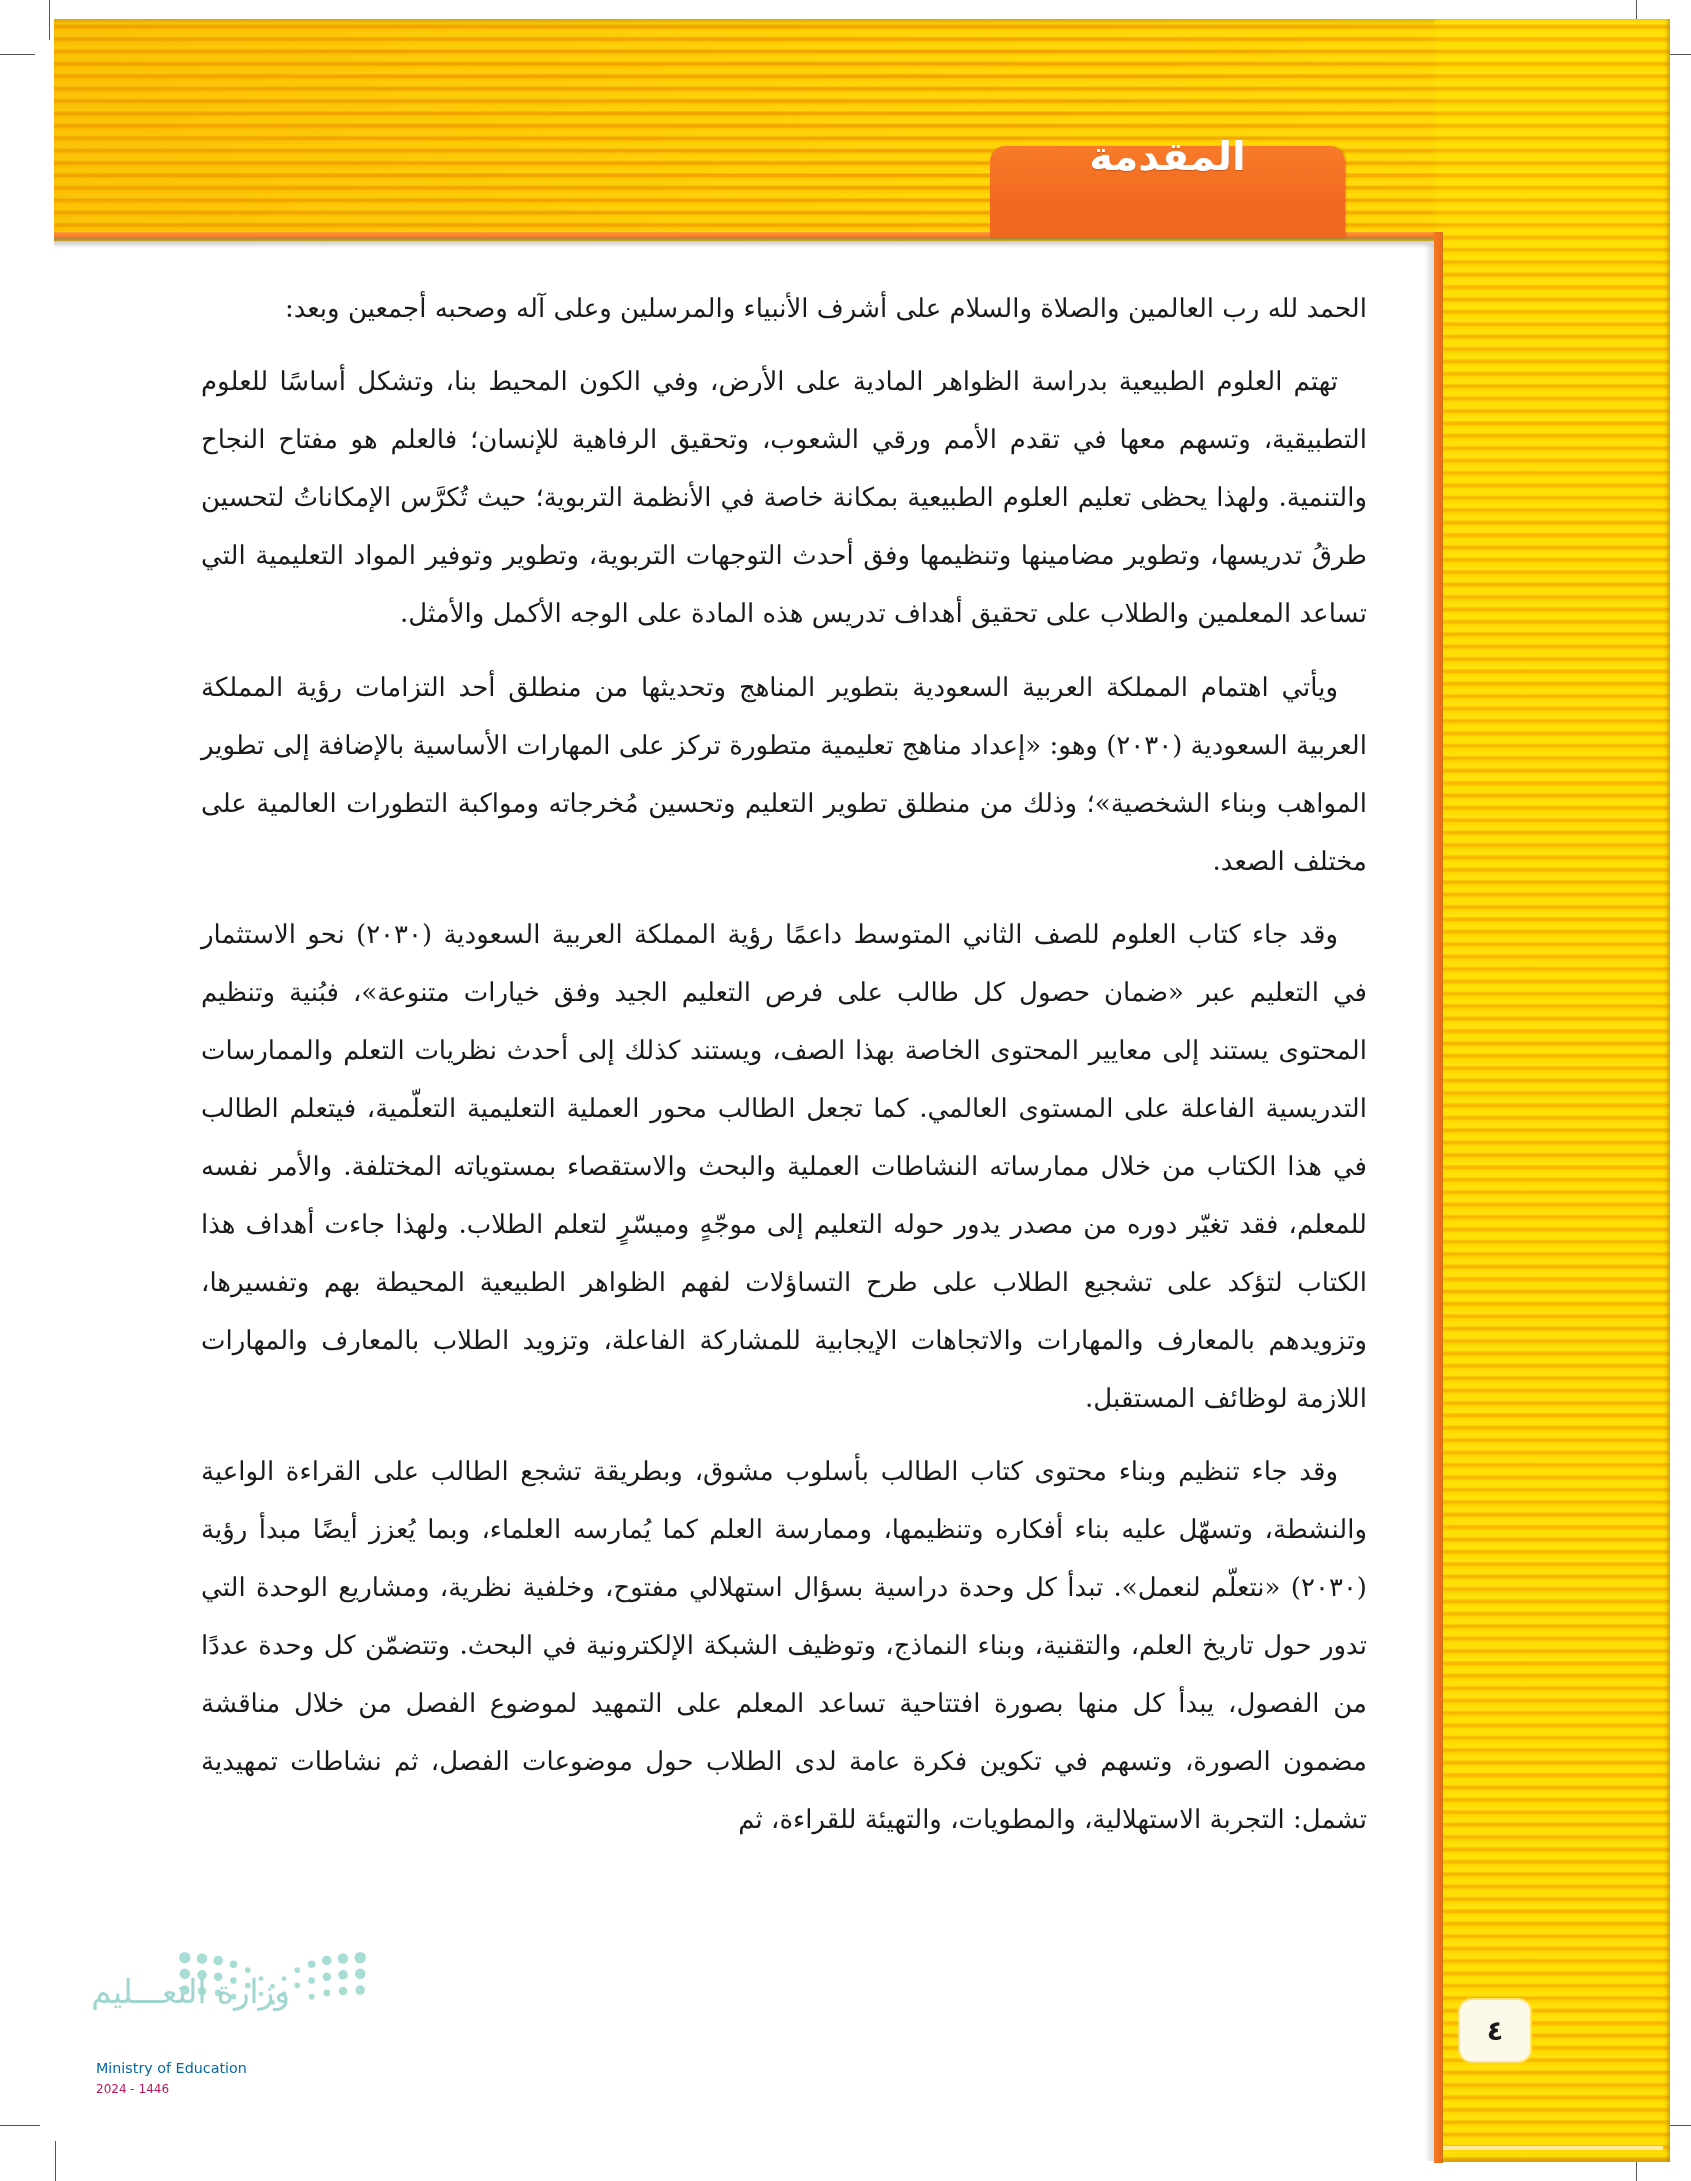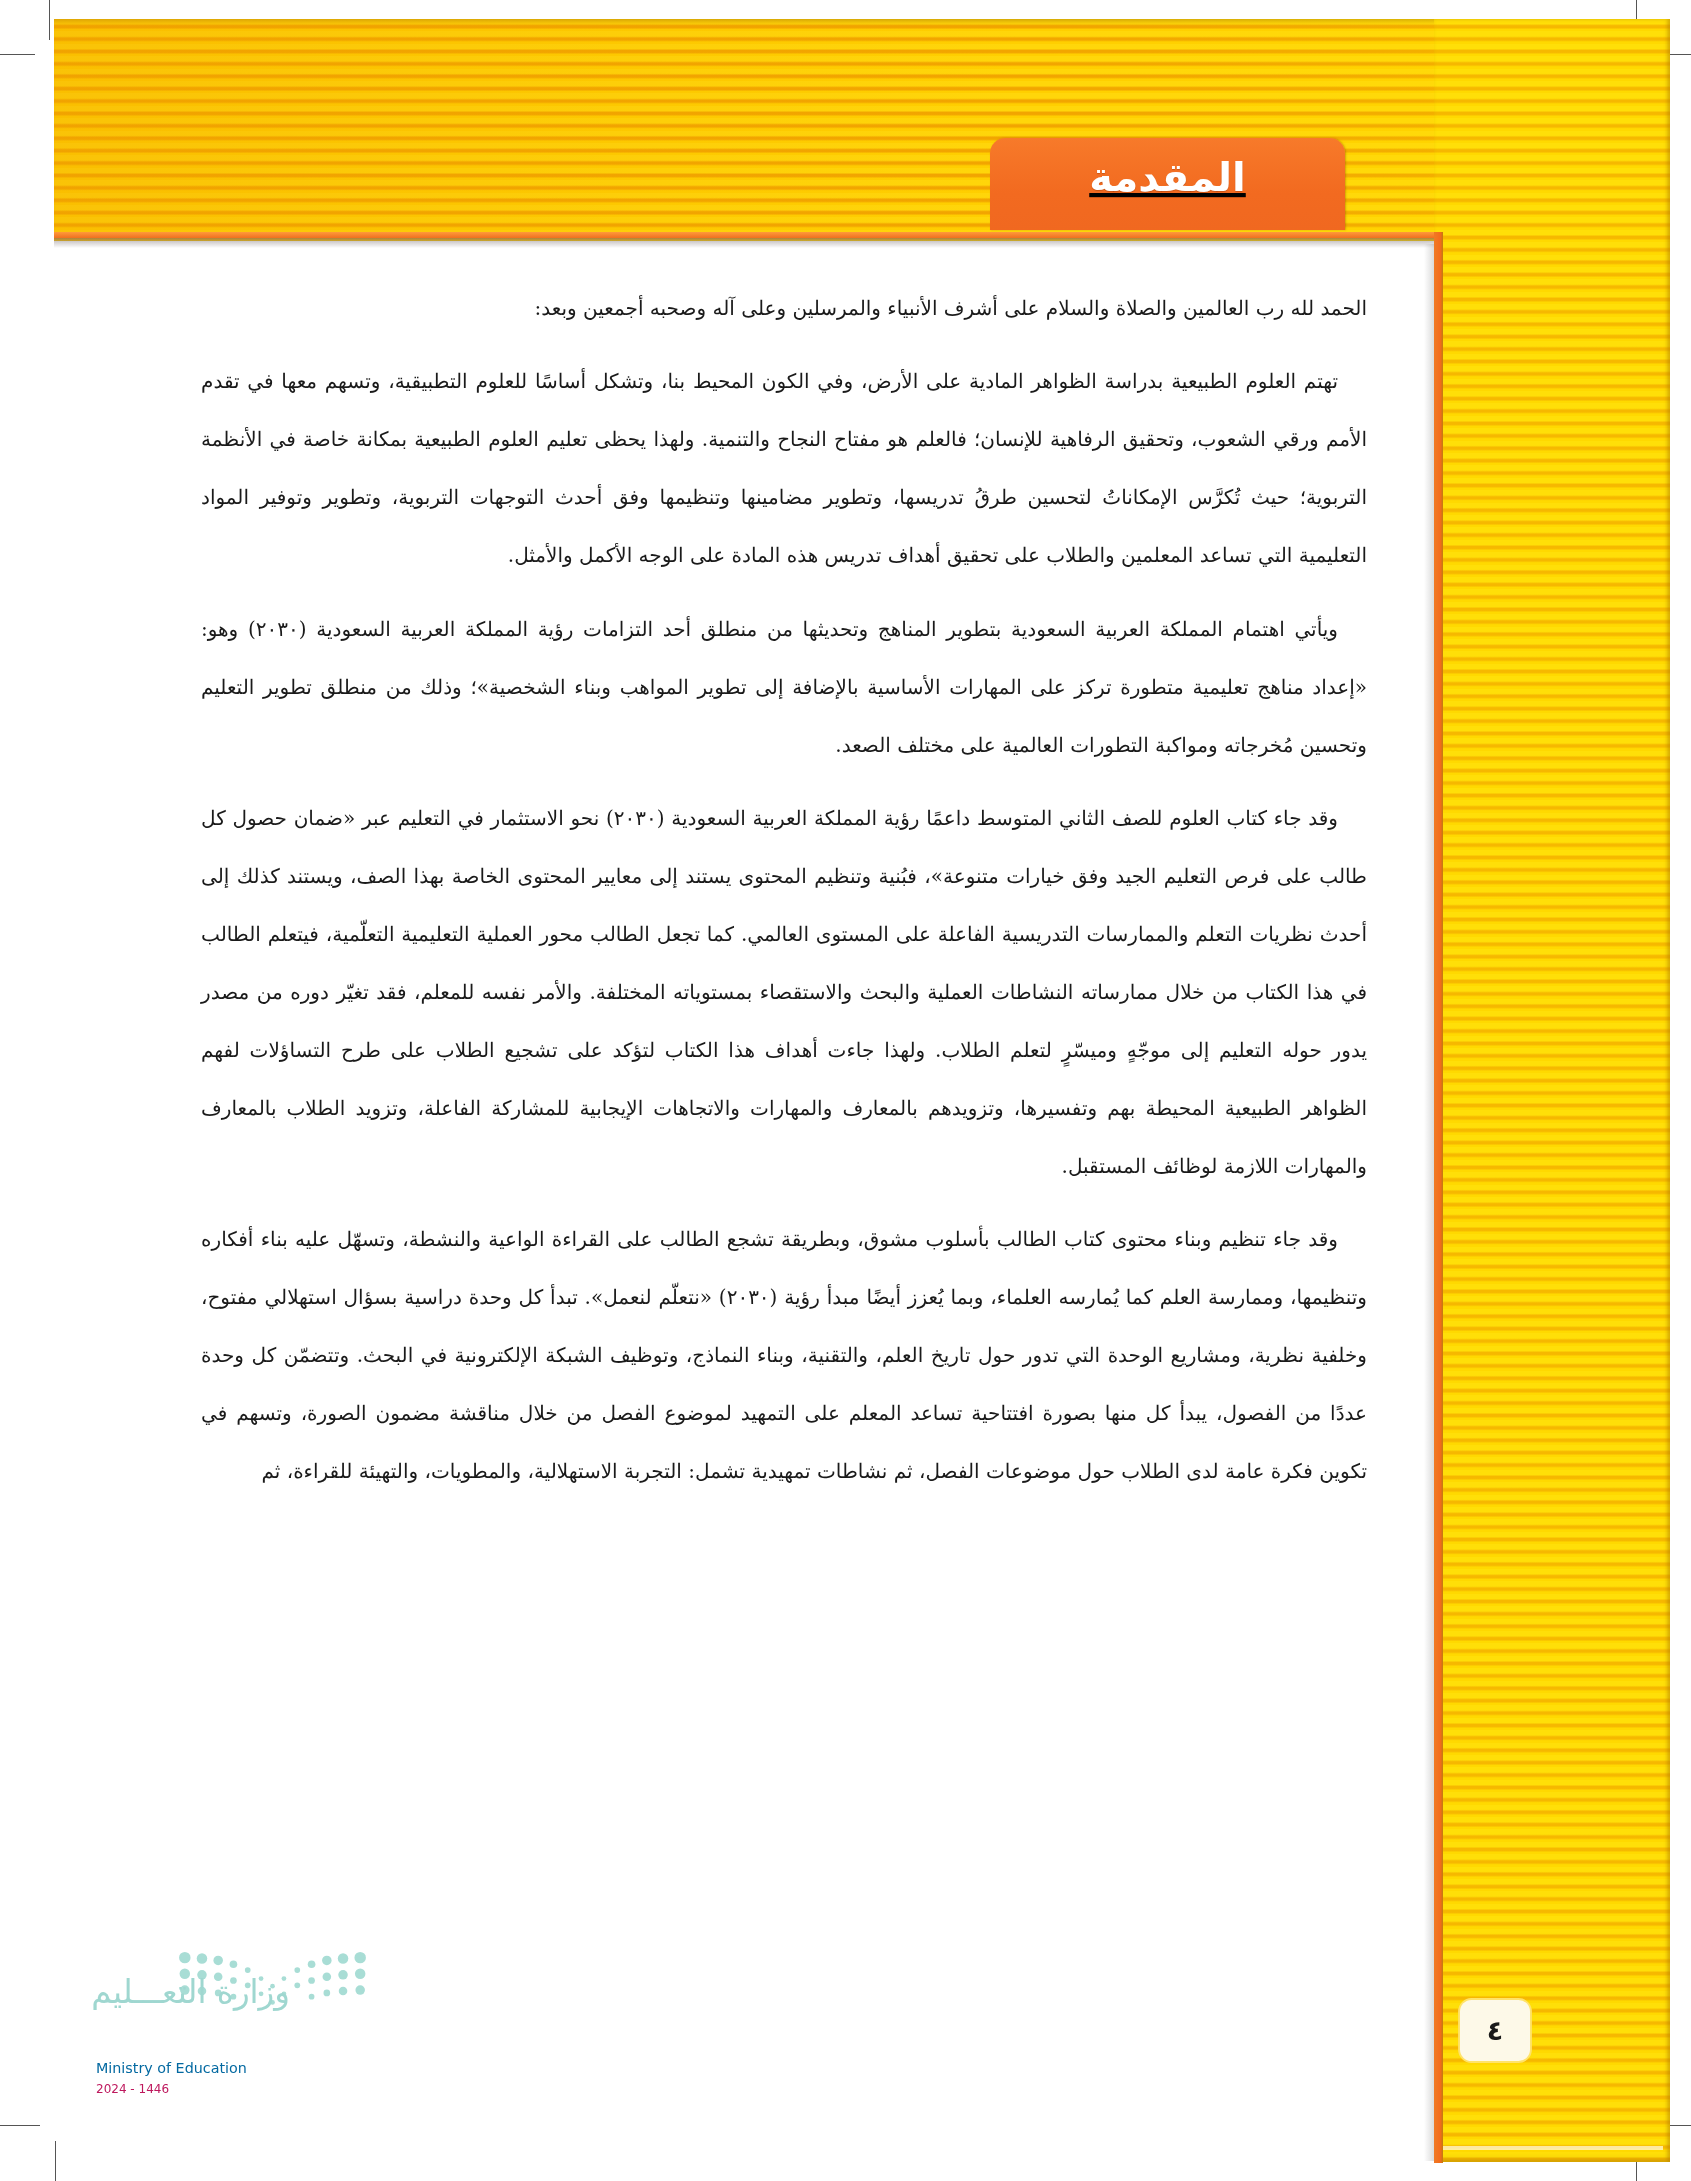--- a/index.html
+++ b/index.html
@@ -52,36 +52,36 @@
   }
   #panel-right-edge {
     position: absolute; left: 1434px; top: 232px; width: 8.6px; height: 1931px;
     background: linear-gradient(90deg, #f07a24, #f36b1c 70%, #c27a10);
   }
   #panel-right-shadow {
     position: absolute; left: 1424px; top: 244px; width: 9.6px; height: 1917px;
     background: linear-gradient(90deg, rgba(255,255,255,0), rgba(150,150,150,0.35));
   }
   #title-tab {
-    position: absolute; left: 990px; top: 138px; width: 355px; height: 92px;
+    position: absolute; left: 990px; top: 146px; width: 355px; height: 92px;
     background: linear-gradient(180deg, #f77a2a 0%, #f26a20 60%, #f06820 100%);
     border-radius: 15.3px 15.3px 0 0;
     box-shadow: 1px 0 1.9px rgba(120,70,0,0.35);
-    display: flex; align-items: center; justify-content: center; text-decoration: underline;
+    display: flex; justify-content: center;
   }
   #title-tab .title {
     color: #ffffff; font-family: "DejaVu Sans", sans-serif; font-weight: bold;
     font-size: 40px; direction: rtl; margin-top: -13.4px;
     text-shadow: 0 1px 1px rgba(120,40,0,0.35);
   }
   #content {
     position: absolute; left: 201px; top: 279px; width: 1166px;
     direction: rtl; text-align: justify; text-align-last: right;
     color: #1a1a1a; font-family: "DejaVu Serif", serif;
-    font-size: 20px; line-height: 58px;
+    font-size: 26px; line-height: 58px;
   }
   #content p { margin: 0 0 15.3px 0; text-indent: 0; }
   #content p.indent { text-indent: 29px; }
   #page-number {
     position: absolute; left: 1460px; top: 2000px; width: 70px; height: 61px;
     background: #fdf9e8; border-radius: 11.5px;
     box-shadow: 0 0 0 1.9px #ffe36a;
     display: flex; align-items: center; justify-content: center;
     font-family: "DejaVu Sans", sans-serif; font-weight: bold; font-size: 27px; color: #1a1a1a;
   }

